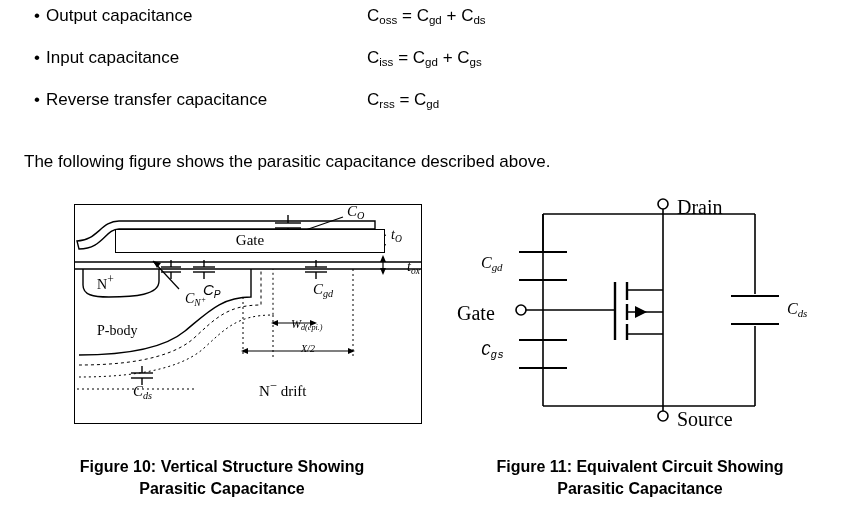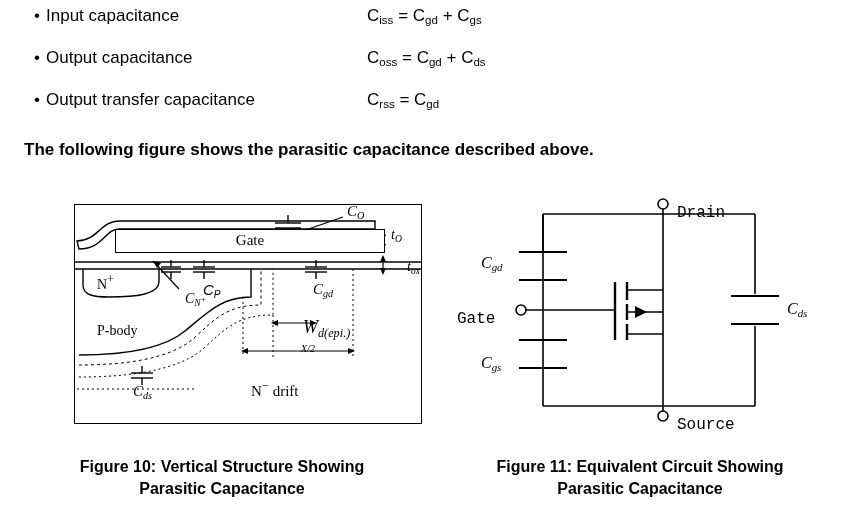--- a/index.html
+++ b/index.html
@@ -11,78 +11,78 @@
     position:relative;
     overflow:hidden;
   }
   .bullets{position:absolute;left:34px;top:2px;width:790px;}
   .brow{position:relative;height:42px;}
   .bullet-label{position:absolute;left:0;top:4px;font-size:17px;white-space:nowrap;}
   .bullet-label .dot{display:inline-block;width:12px;}
   .bullet-eq{position:absolute;left:333px;top:4px;font-size:17px;white-space:nowrap;}
   sub{font-size:0.68em;vertical-align:-0.3em;}
 
-  .para{position:absolute;left:24px;top:140px;font-size:17px;font-weight:bold;}
+  .para{position:absolute;left:24px;top:152px;font-size:17px;}
 
   
   #fig10{position:absolute;left:74px;top:204px;width:346px;height:218px;border:1.6px solid #000;background:#fff;}
   #fig10 .inner{position:absolute;inset:0;}
   .oxide-top{position:absolute;left:40px;top:24px;width:268px;height:22px;border:1.4px solid #000;background:#fff;}
   .gate-txt{position:absolute;left:0;top:2px;width:268px;text-align:center;font-size:15px;font-family:"Liberation Serif",serif;}
   .nplus-txt{position:absolute;left:22px;top:68px;font-size:14px;font-family:"Liberation Serif",serif;}
   .pbody{position:absolute;left:22px;top:118px;font-size:14px;font-family:"Liberation Serif",serif;}
-  .ndrift{position:absolute;left:176px;top:174px;font-size:15px;font-family:"Liberation Serif",serif;}
+  .ndrift{position:absolute;left:184px;top:174px;font-size:15px;font-family:"Liberation Serif",serif;}
   .lbl-CO{position:absolute;left:272px;top:-2px;font-size:15px;font-style:italic;font-family:"Liberation Serif",serif;}
   .lbl-tO{position:absolute;left:316px;top:22px;font-size:14px;font-style:italic;font-family:"Liberation Serif",serif;}
   .lbl-tox{position:absolute;left:332px;top:54px;font-size:14px;font-style:italic;font-family:"Liberation Serif",serif;}
   .lbl-CNp{position:absolute;left:110px;top:86px;font-size:14px;font-style:italic;font-family:"Liberation Serif",serif;}
   .lbl-CP{position:absolute;left:128px;top:76px;font-size:15px;font-style:italic;font-family:Liberation Sans, sans-serif;}
   .lbl-Cgd{position:absolute;left:238px;top:76px;font-size:15px;font-style:italic;font-family:"Liberation Serif",serif;}
-  .lbl-Wd{position:absolute;left:216px;top:112px;font-size:18px;font-style:italic;font-family:"Liberation Serif",serif;margin-left:12px;}
+  .lbl-Wd{position:absolute;left:216px;top:112px;font-size:12px;font-style:italic;font-family:"Liberation Serif",serif;}
   .lbl-X2{position:absolute;left:226px;top:138px;font-size:10px;font-style:italic;font-family:"Liberation Serif",serif;}
   .lbl-Cds{position:absolute;left:58px;top:178px;font-size:15px;font-style:italic;font-family:"Liberation Serif",serif;}
 
   
   #fig11{position:absolute;left:455px;top:190px;width:370px;height:240px;}
   .c11-lbl{position:absolute;font-size:16px;font-family:"Liberation Serif",serif;}
-  .c11-term{position:absolute;font-size:16px;font-family:Liberation Mono, monospace;margin-top:8px;}
+  .c11-term{position:absolute;font-size:20px;font-family:Liberation Serif, serif;}
 
   
   .caption{position:absolute;font-size:16px;font-weight:bold;text-align:center;line-height:1.35;}
   #cap10{left:12px;top:456px;width:420px;}
   #cap11{left:440px;top:456px;width:400px;}
 </style>
 </head>
 <body>
 
 <div class="bullets">
 
   <div class="brow">
     <div class="bullet-label">
+      <span class="dot">•</span><span>Output capacitance</span>
+    </div>
+    <div class="bullet-eq">
+      <span>C</span><sub>oss</sub>
+      <span>= C</span><sub>gd</sub><span> + C</span><sub>ds</sub>
+    </div>
+  </div>
+
+  <div class="brow">
+    <div class="bullet-label">
       <span class="dot">•</span><span>Input capacitance</span>
     </div>
     <div class="bullet-eq">
       <span>C</span><sub>iss</sub>
       <span>= C</span><sub>gd</sub><span> + C</span><sub>gs</sub>
     </div>
   </div>
 
   <div class="brow">
     <div class="bullet-label">
-      <span class="dot">•</span><span>Output capacitance</span>
-    </div>
-    <div class="bullet-eq">
-      <span>C</span><sub>oss</sub>
-      <span>= C</span><sub>gd</sub><span> + C</span><sub>ds</sub>
-    </div>
-  </div>
-
-  <div class="brow">
-    <div class="bullet-label">
-      <span class="dot">•</span><span>Output transfer capacitance</span>
+      <span class="dot">•</span><span>Reverse transfer capacitance</span>
     </div>
     <div class="bullet-eq">
       <span>C</span><sub>rss</sub>
       <span>= C</span><sub>gd</sub>
     </div>
   </div>
 
 </div>
 
 <div class="para">The following figure shows the parasitic capacitance described above.</div>
@@ -222,21 +222,21 @@
     <line x1="208" y1="96" x2="208" y2="150" stroke="#000" stroke-width="1.6"></line>
 
     <polygon points="192,122 180,116 180,128" fill="#000"></polygon>
   </svg>
 
   <div class="c11-term" style="left:2px;top:112px;">Gate</div>
   <div class="c11-term" style="left:222px;top:6px;">Drain</div>
   <div class="c11-term" style="left:222px;top:218px;">Source</div>
 
   <div class="c11-lbl" style="left:26px;top:64px;font-style:italic;"><span>C</span><sub>gd</sub></div>
-  <div class="c11-lbl" style="left:26px;top:164px;font-style:italic;"><span>C</span><sub>gs</sub></div>
+  <div class="c11-lbl" style="left:26px;top:152px;font-style:italic;font-family:Liberation Mono, monospace;"><span>C</span><sub>gs</sub></div>
   <div class="c11-lbl" style="left:332px;top:110px;font-style:italic;"><span>C</span><sub>ds</sub></div>
 </div>
 
 <div class="caption" id="cap10">
   <div>Figure 10:  Vertical Structure Showing</div>
   <div>Parasitic Capacitance</div>
 </div>
 <div class="caption" id="cap11">
   <div>Figure 11: Equivalent Circuit Showing</div>
   <div>Parasitic Capacitance</div>

